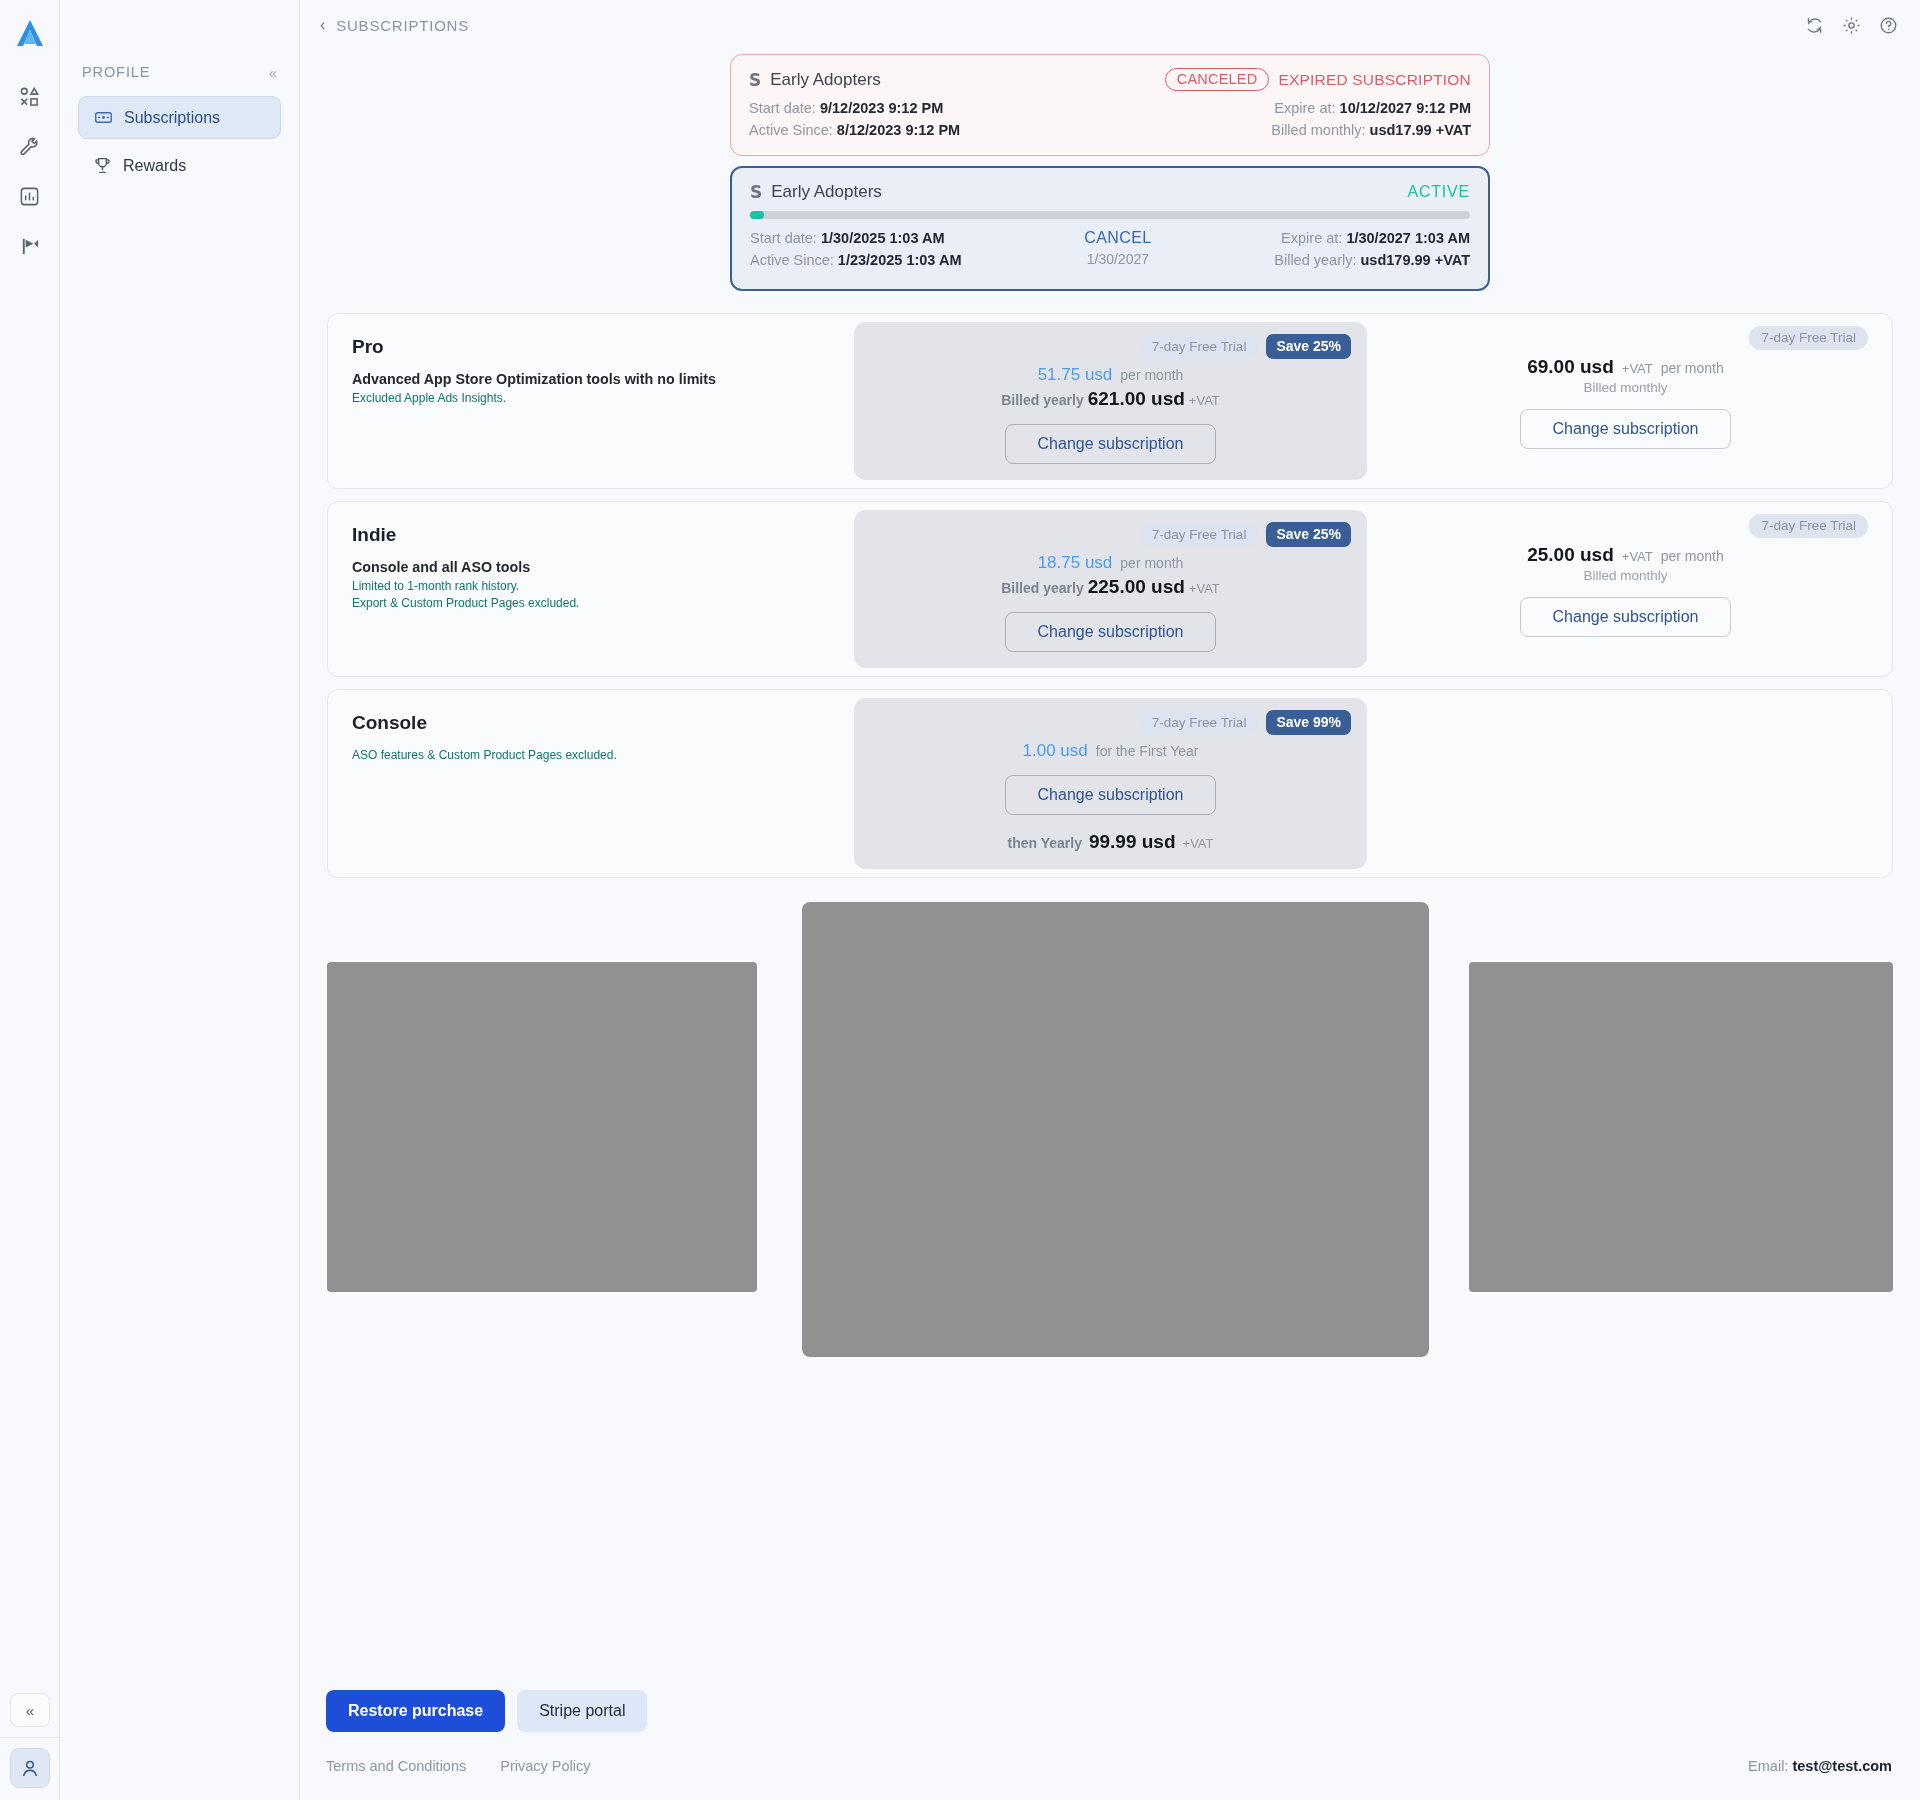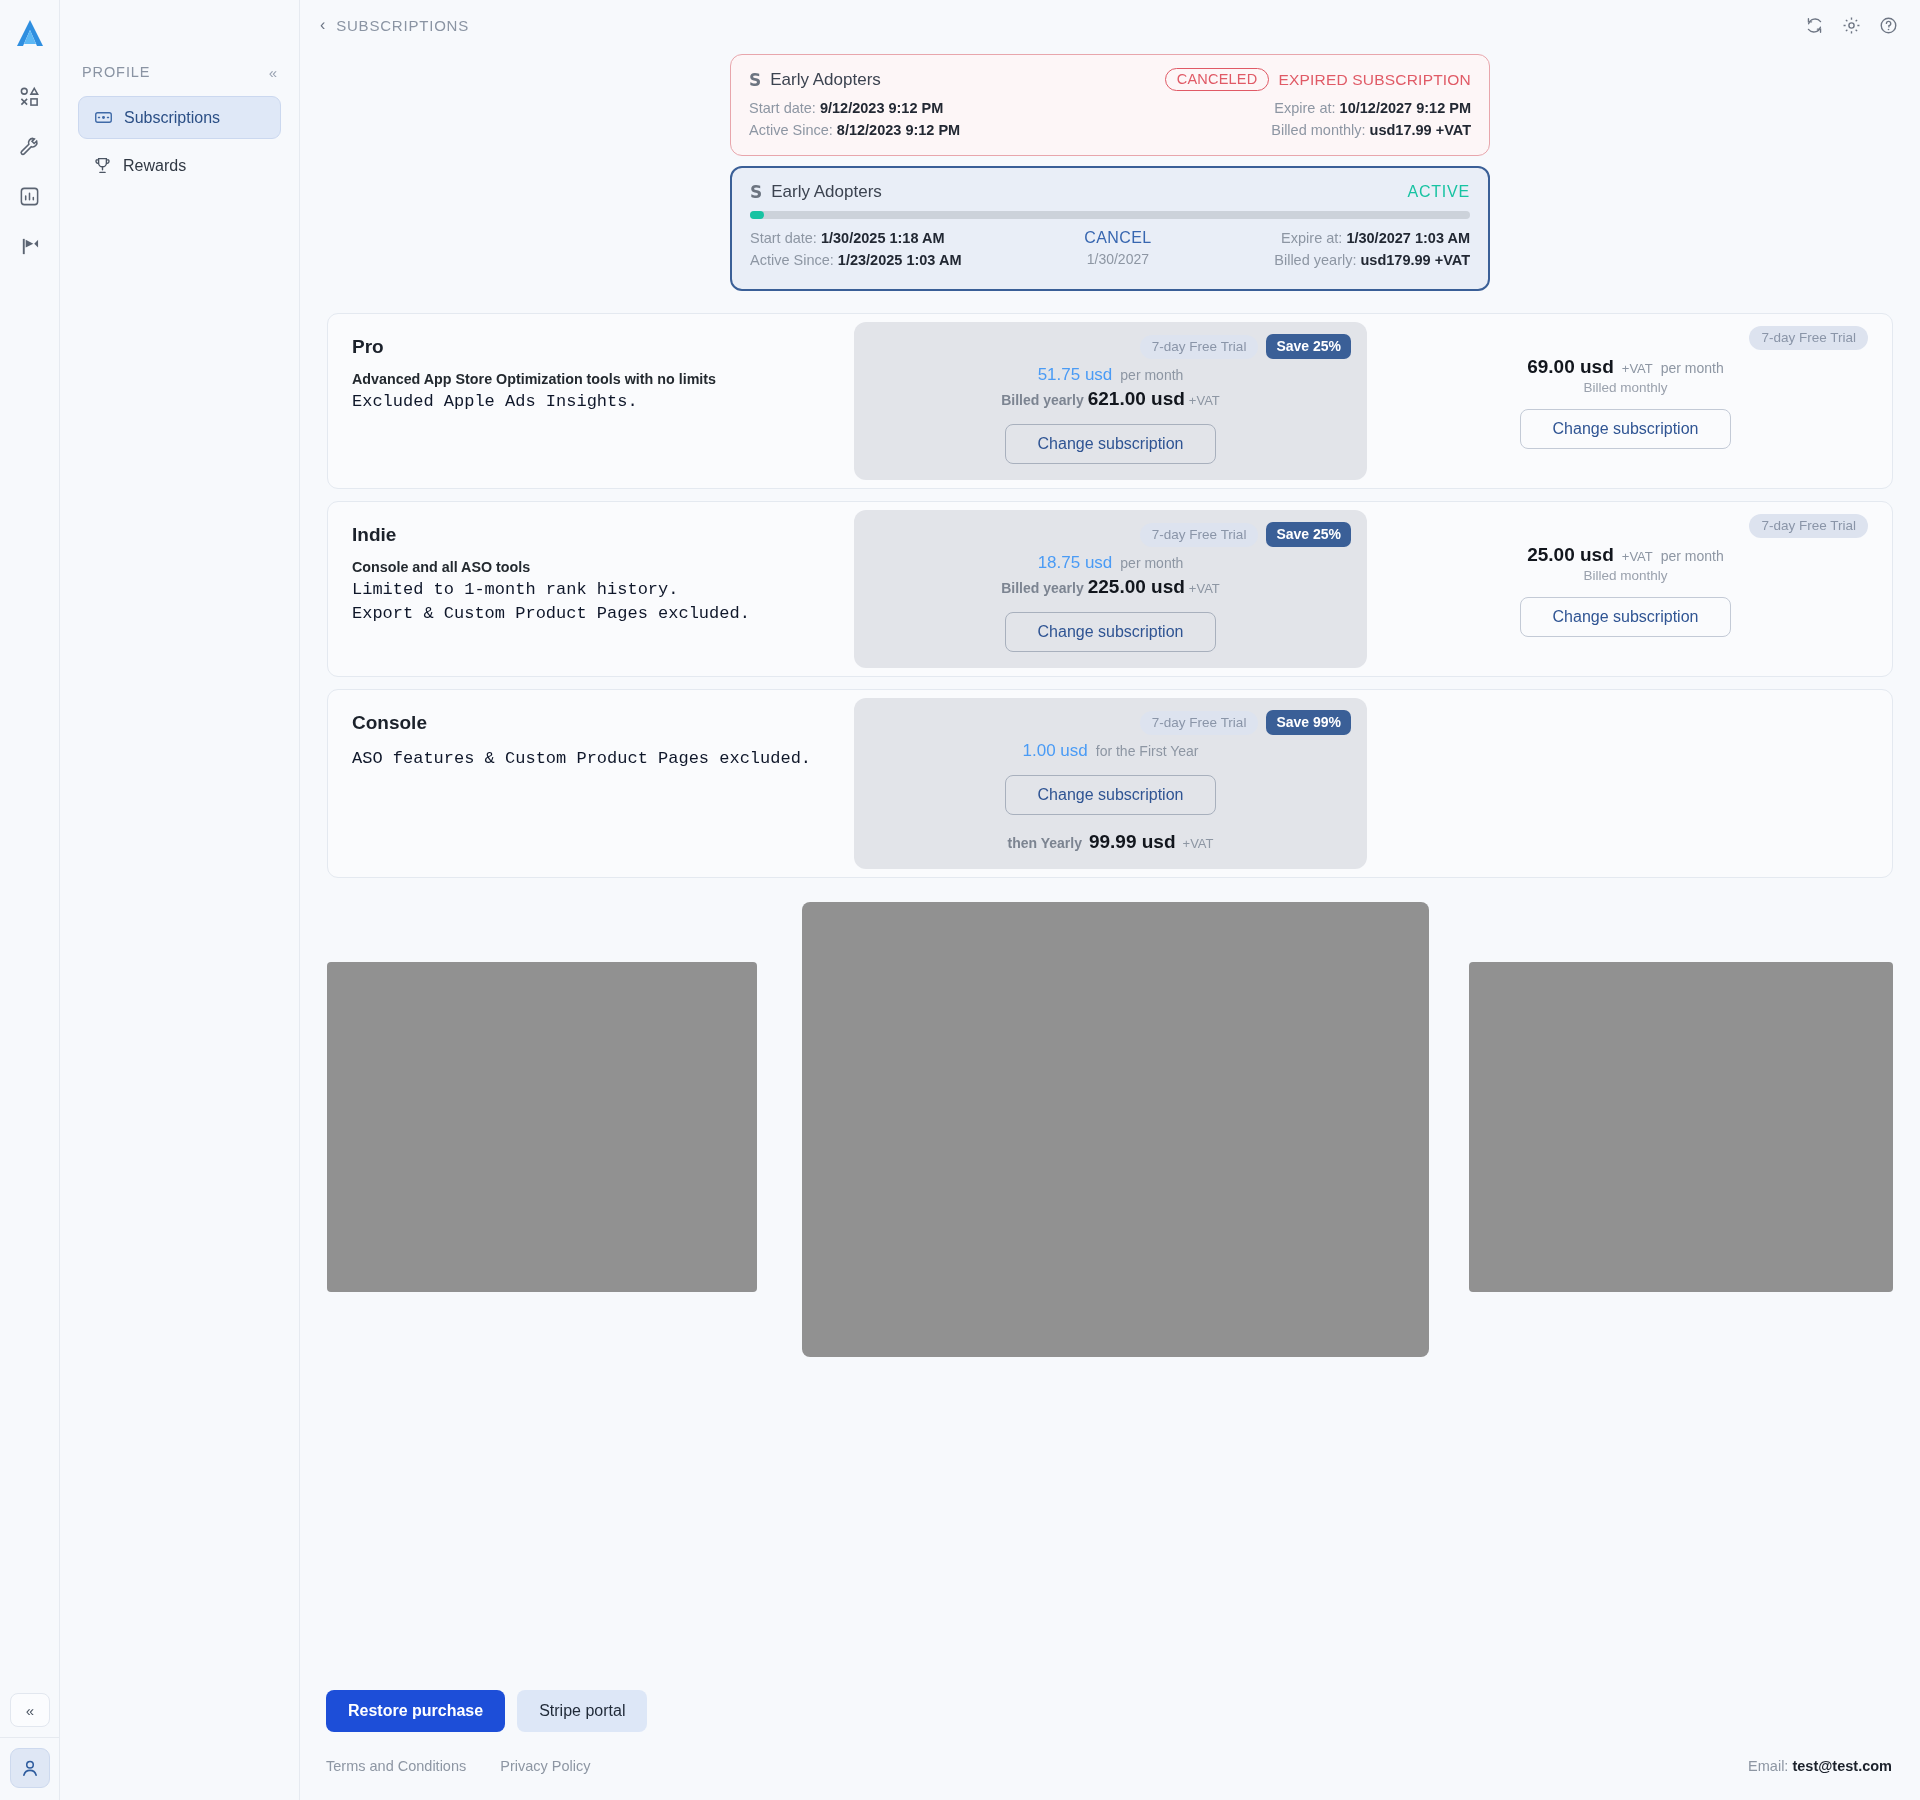--- a/index.html
+++ b/index.html
@@ -124,21 +124,21 @@
   
   .plans { width: 1566px; margin: 22px auto 0 auto; }
   .plan {
     border: 1px solid #e4e9f0; border-radius: 11px; background:#fafbfd;
     display: flex; align-items: stretch; margin-bottom: 12px; overflow:hidden;
     min-height: 160px;
   }
   .plan-info { flex: 0 0 526px; padding: 22px 24px 20px 24px; }
   .plan-title { font-size: 19px; font-weight: bold; color:#1b212b; margin-bottom: 13px; }
   .plan-desc { font-size: 14.3px; font-weight: bold; color:#23292f; margin-bottom: 3px; }
-  .plan-note { font-size: 17px; color:#0f172a; line-height: 1.42; font-family: Liberation Mono, monospace; }
+  .plan-note { font-size: 12px; color:#0f766e; line-height: 1.42; }
 
   .price-box {
     flex: 0 0 513px; background:#e2e4e9; border-radius: 12px;
     margin: 8px 0; padding: 12px 16px 16px 16px;
     display:flex; flex-direction: column; align-items: center;
   }
   .price-box .tags { align-self: flex-end; display:flex; gap: 8px; align-items:center; margin-bottom: 6px; }
   .price-col {
     flex: 1 1 auto; padding: 12px 24px 16px 16px;
     display:flex; flex-direction: column; align-items: center;
@@ -343,21 +343,21 @@
               <span>Early Adopters</span>
             </div>
             <span class="txt-active">ACTIVE</span>
           </div>
           <div class="progress">
               <i></i>
             </div>
           <div class="sc-grid">
             <div class="sc-left">
               <div><span class="lbl">Start date:</span>
-                <span class="val">1/30/2025 1:18 AM</span></div>
+                <span class="val">1/30/2025 1:03 AM</span></div>
               <div><span class="lbl">Active Since:</span>
                 <span class="val">1/23/2025 1:03 AM</span></div>
             </div>
             <div class="sc-mid">
               <div class="cancel-link">CANCEL</div>
               <div class="cancel-date">1/30/2027</div>
             </div>
             <div class="sc-right">
               <div><span class="lbl">Expire at:</span>
                 <span class="val">1/30/2027 1:03 AM</span></div>

